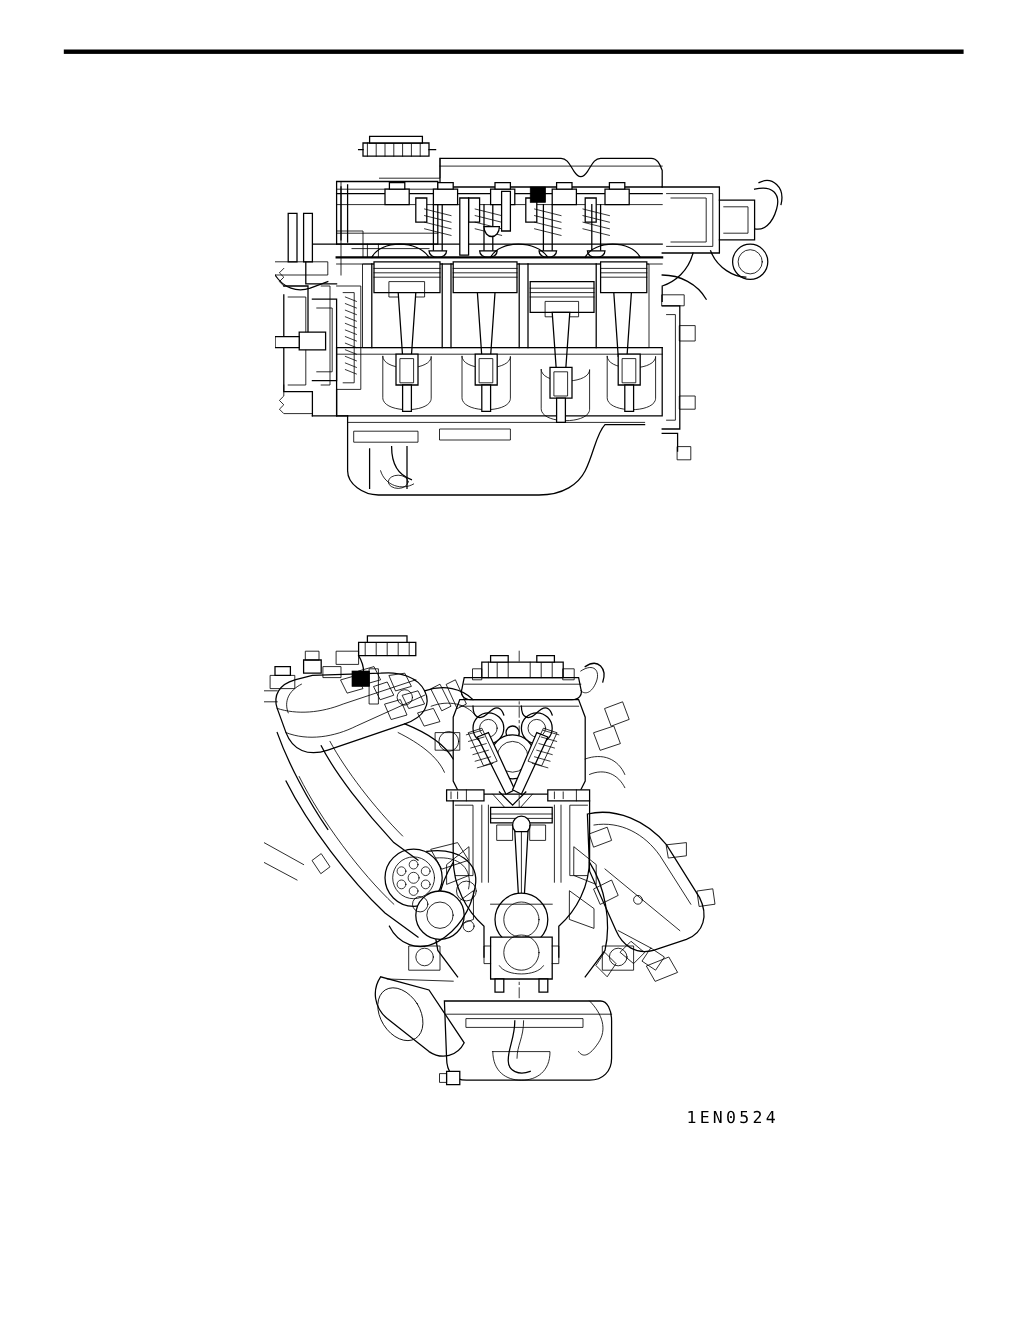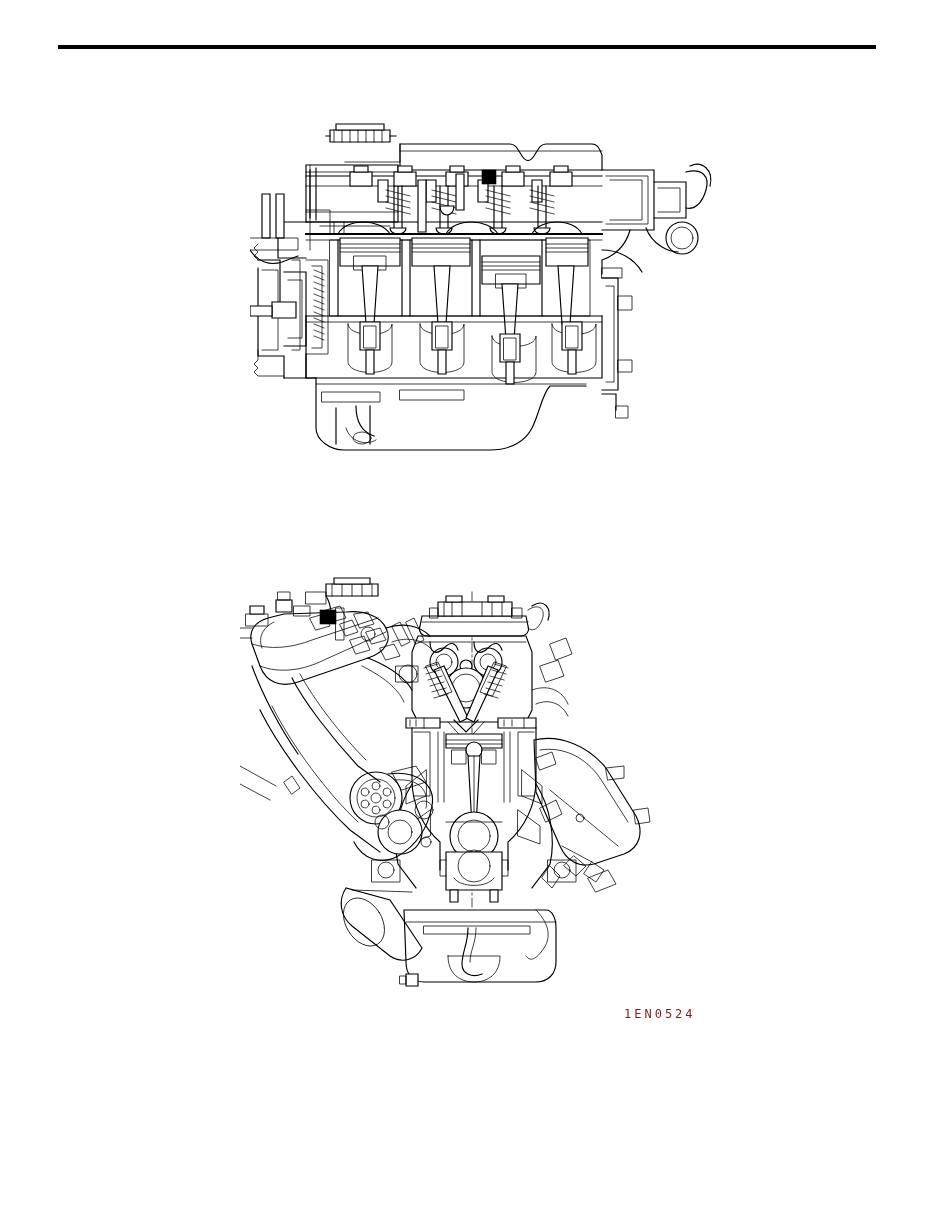--- a/index.html
+++ b/index.html
@@ -18,21 +18,21 @@
   
   .figure{position:absolute;}
   #fig-top{left:250px;top:110px;width:470px;height:400px;}
   #fig-bottom{left:240px;top:570px;width:420px;height:430px;}
   .figure svg{display:block;width:100%;height:100%;}
 
   
   .figure-id{
     position:absolute;left:624px;top:1007px;
     font-family:"DejaVu Sans Mono","Liberation Mono",monospace;
-    font-size:12px;letter-spacing:3px;color:#7f1d1d;white-space:nowrap;
+    font-size:15px;letter-spacing:3px;color:#000000;white-space:nowrap;
   }
 
   
   .ln{fill:none;stroke:#000;stroke-width:1.15;stroke-linecap:square;stroke-linejoin:miter;}
   .ln-t{fill:none;stroke:#000;stroke-width:0.75;}
   .ln-b{fill:none;stroke:#000;stroke-width:1.9;}
   .fill-w{fill:#fff;stroke:#000;stroke-width:1.15;}
   .fill-k{fill:#000;stroke:#000;stroke-width:0.6;}
   .hatch{fill:none;stroke:#000;stroke-width:0.7;}
   .cl{fill:none;stroke:#000;stroke-width:0.7;stroke-dasharray:9 3 2 3;}

